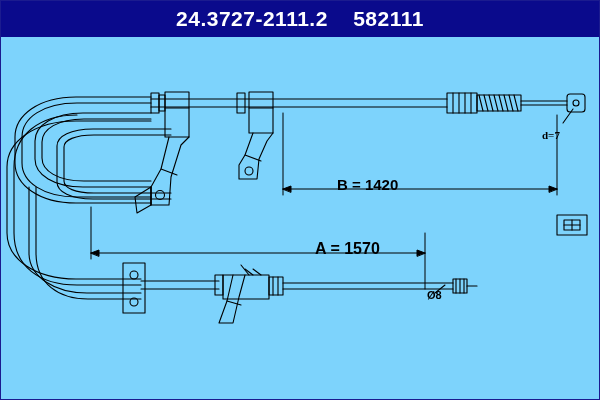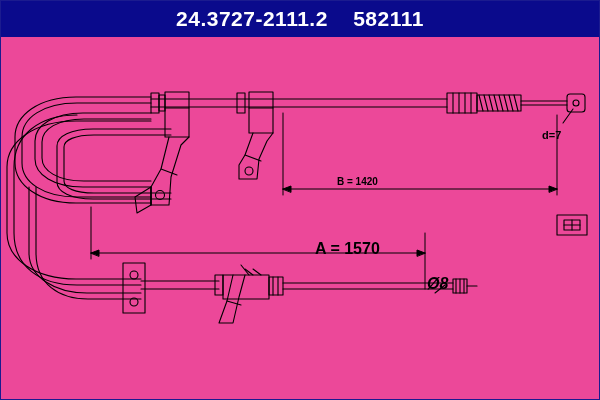--- a/index.html
+++ b/index.html
@@ -7,21 +7,21 @@
     padding: 0;
     background: #ffffff;
   }
   body {
     font-family: "Liberation Sans", sans-serif;
   }
   #page {
     position: relative;
     width: 600px;
     height: 400px;
-    background: #ec4899;
+    background: #7dd3fc;
     border: 1px solid #1b1b8f;
     box-sizing: border-box;
     overflow: hidden;
   }
   #titlebar {
     position: absolute;
     left: 0;
     top: 0;
     width: 100%;
     height: 36px;
@@ -46,24 +46,24 @@
     width: 600px;
     height: 363px;
   }
   .lbl {
     position: absolute;
     font-family: "Liberation Sans", sans-serif;
     font-weight: bold;
     color: #000000;
     white-space: nowrap;
   }
-  .lbl-b { left: 336px; top: 139px; font-size: 10px; }
+  .lbl-b { left: 336px; top: 139px; font-size: 15px; }
   .lbl-a { left: 314px; top: 203px; font-size: 16px; }
-  .lbl-d { left: 541px; top: 92px; font-size: 11px; }
-  .lbl-o8 { left: 426px; top: 238px; font-size: 16px; font-style: italic; }
+  .lbl-d { left: 541px; top: 92px; font-size: 11px; font-family: Liberation Serif, serif; }
+  .lbl-o8 { left: 426px; top: 252px; font-size: 11px; }
 </style>
 </head>
 <body>
 
 <div id="page">
 
   <div id="titlebar">
     <span class="title-text">24.3727-2111.2    582111</span>
   </div>
 

